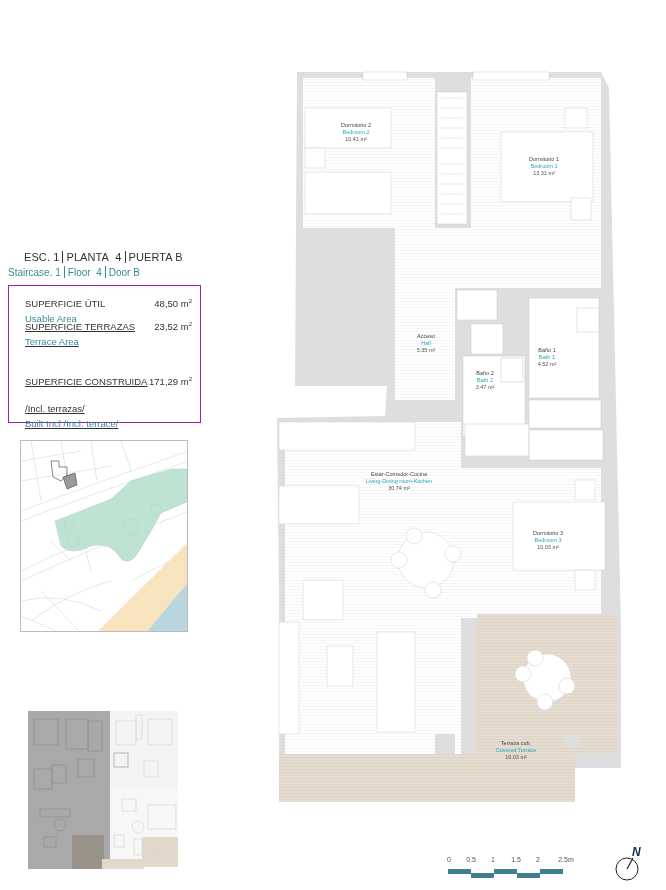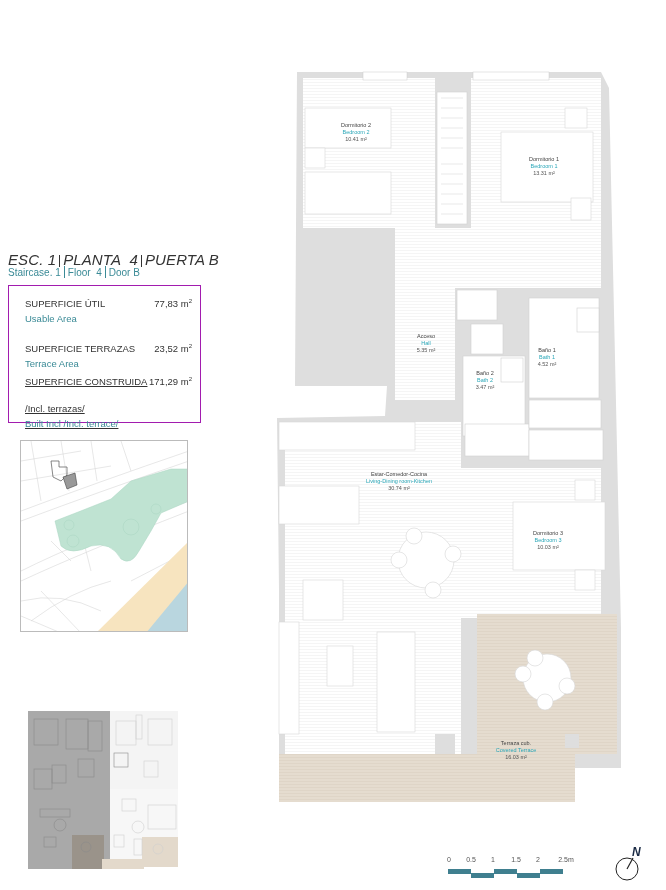--- a/index.html
+++ b/index.html
@@ -1,18 +1,18 @@
 <!DOCTYPE html>
 <html><head>
 <meta charset="utf-8">
 <style>
   html, body { margin: 0; padding: 0; background: #ffffff; }
   body { width: 666px; height: 890px; position: relative; overflow: hidden; font-family: "Liberation Sans", sans-serif; color: #333; }
   .abs { position: absolute; }
-  .header-line1 { left: 8px; top: 251px; font-size: 15px; color: #333; white-space: nowrap; letter-spacing: 0.1px; font-style: italic; }
+  .header-line1 { left: 24px; top: 251px; font-size: 11px; color: #333; white-space: nowrap; letter-spacing: 0.1px; }
   .header-line2 { left: 8px; top: 266px; font-size: 10px; color: #3a8a96; white-space: nowrap; }
   .sep { display: inline-block; width: 1px; height: 12px; background: #333; vertical-align: -2px; margin: 0 3px; }
   .sep.teal { background: #3a8a96; }
   .areas-box { left: 8px; top: 285px; width: 193px; height: 138px; border: 1px solid #a21caf; box-sizing: border-box; }
   .area-row { position: absolute; left: 16px; right: 8px; font-size: 9.5px; }
   .area-es { color: #333; }
   .area-en { color: #3a8a96; margin-top: 4px; }
   .area-val { position: absolute; right: 0; top: 0; color: #333; }
   .area-val sup { font-size: 6px; }
   .locmap { left: 20px; top: 440px; width: 168px; height: 192px; border: 1px solid #bbb; box-sizing: border-box; overflow: hidden; background:#fff; }
@@ -39,23 +39,23 @@
   <span>Staircase.</span>
   <span>1</span><span class="sep teal"></span><span>Floor</span>&nbsp;
   <span>4</span><span class="sep teal"></span><span>Door</span>
   <span>B</span>
 </div>
 
 <div class="abs areas-box">
   <div class="area-row" style="top:12px;">
     <div class="area-es">SUPERFICIE ÚTIL</div>
     <div class="area-en">Usable Area</div>
-    <div class="area-val"><span>77,83 m</span><sup>2</sup></div>
-  </div>
-  <div class="area-row" style="top:57px;">
+    <div class="area-val"><span>48,50 m</span><sup>2</sup></div>
+  </div>
+  <div class="area-row" style="top:35px;text-decoration:underline;">
     <div class="area-es">SUPERFICIE TERRAZAS</div>
     <div class="area-en">Terrace Area</div>
     <div class="area-val"><span>23,52 m</span><sup>2</sup></div>
   </div>
   <div class="area-row" style="top:90px;text-decoration:underline;">
     <div class="area-es">SUPERFICIE CONSTRUIDA</div>
     <div class="area-es" style="margin-top:16px;">/Incl. terrazas/</div>
     <div class="area-en">Built Incl /Incl. terrace/</div>
     <div class="area-val"><span>171,29 m</span><sup>2</sup></div>
   </div>

